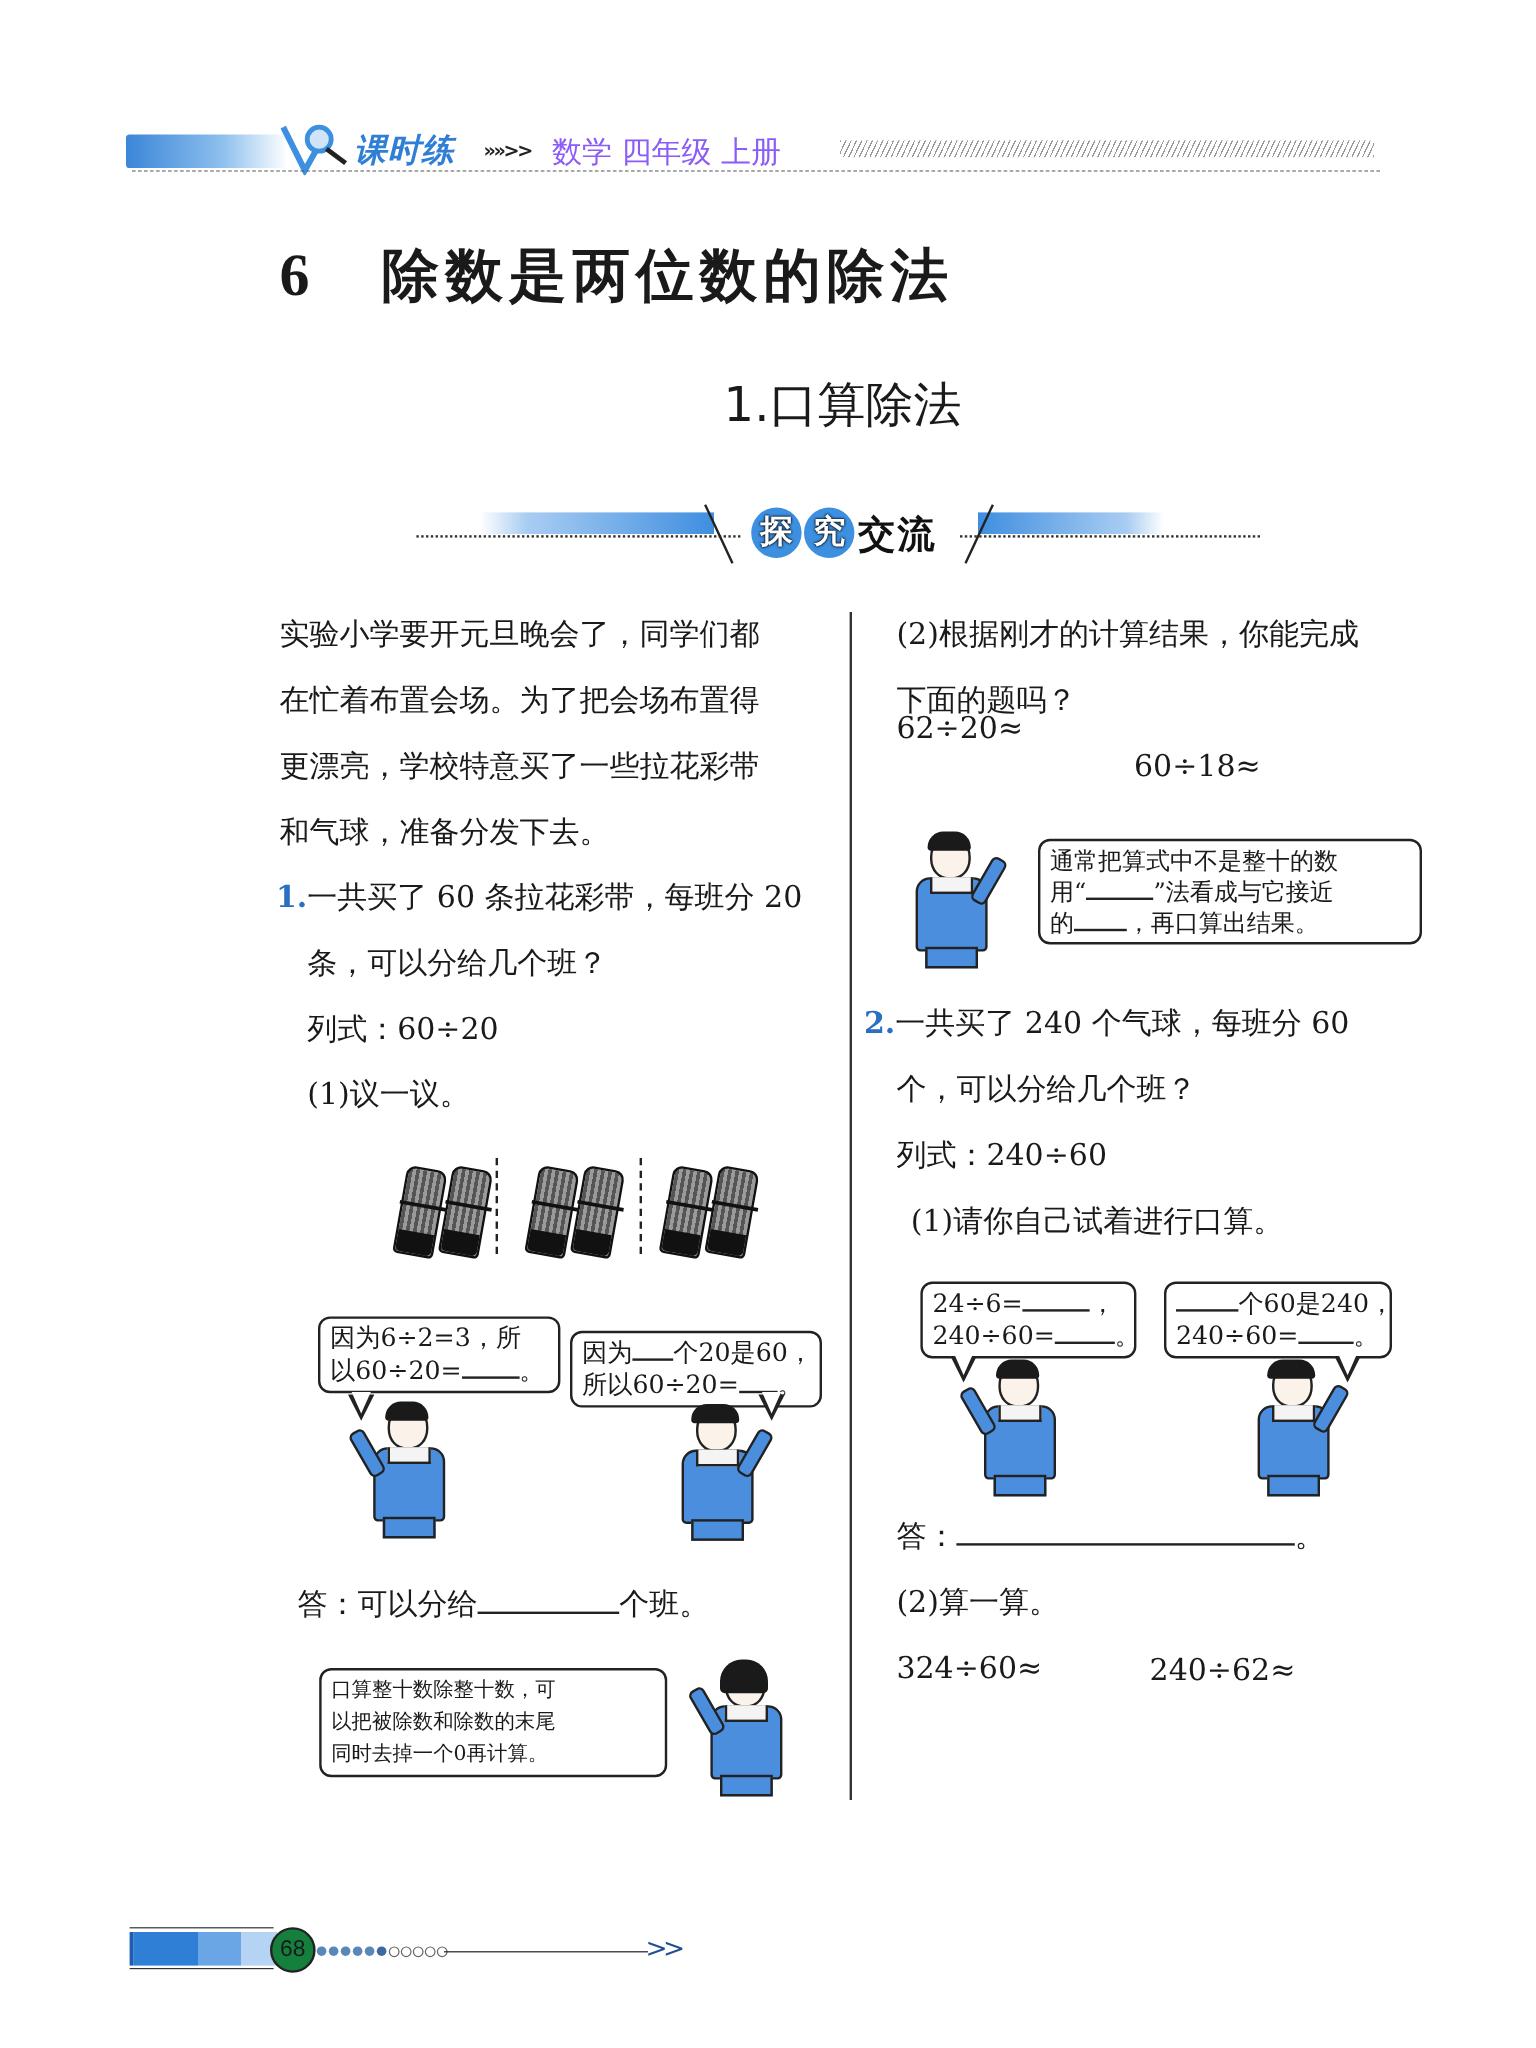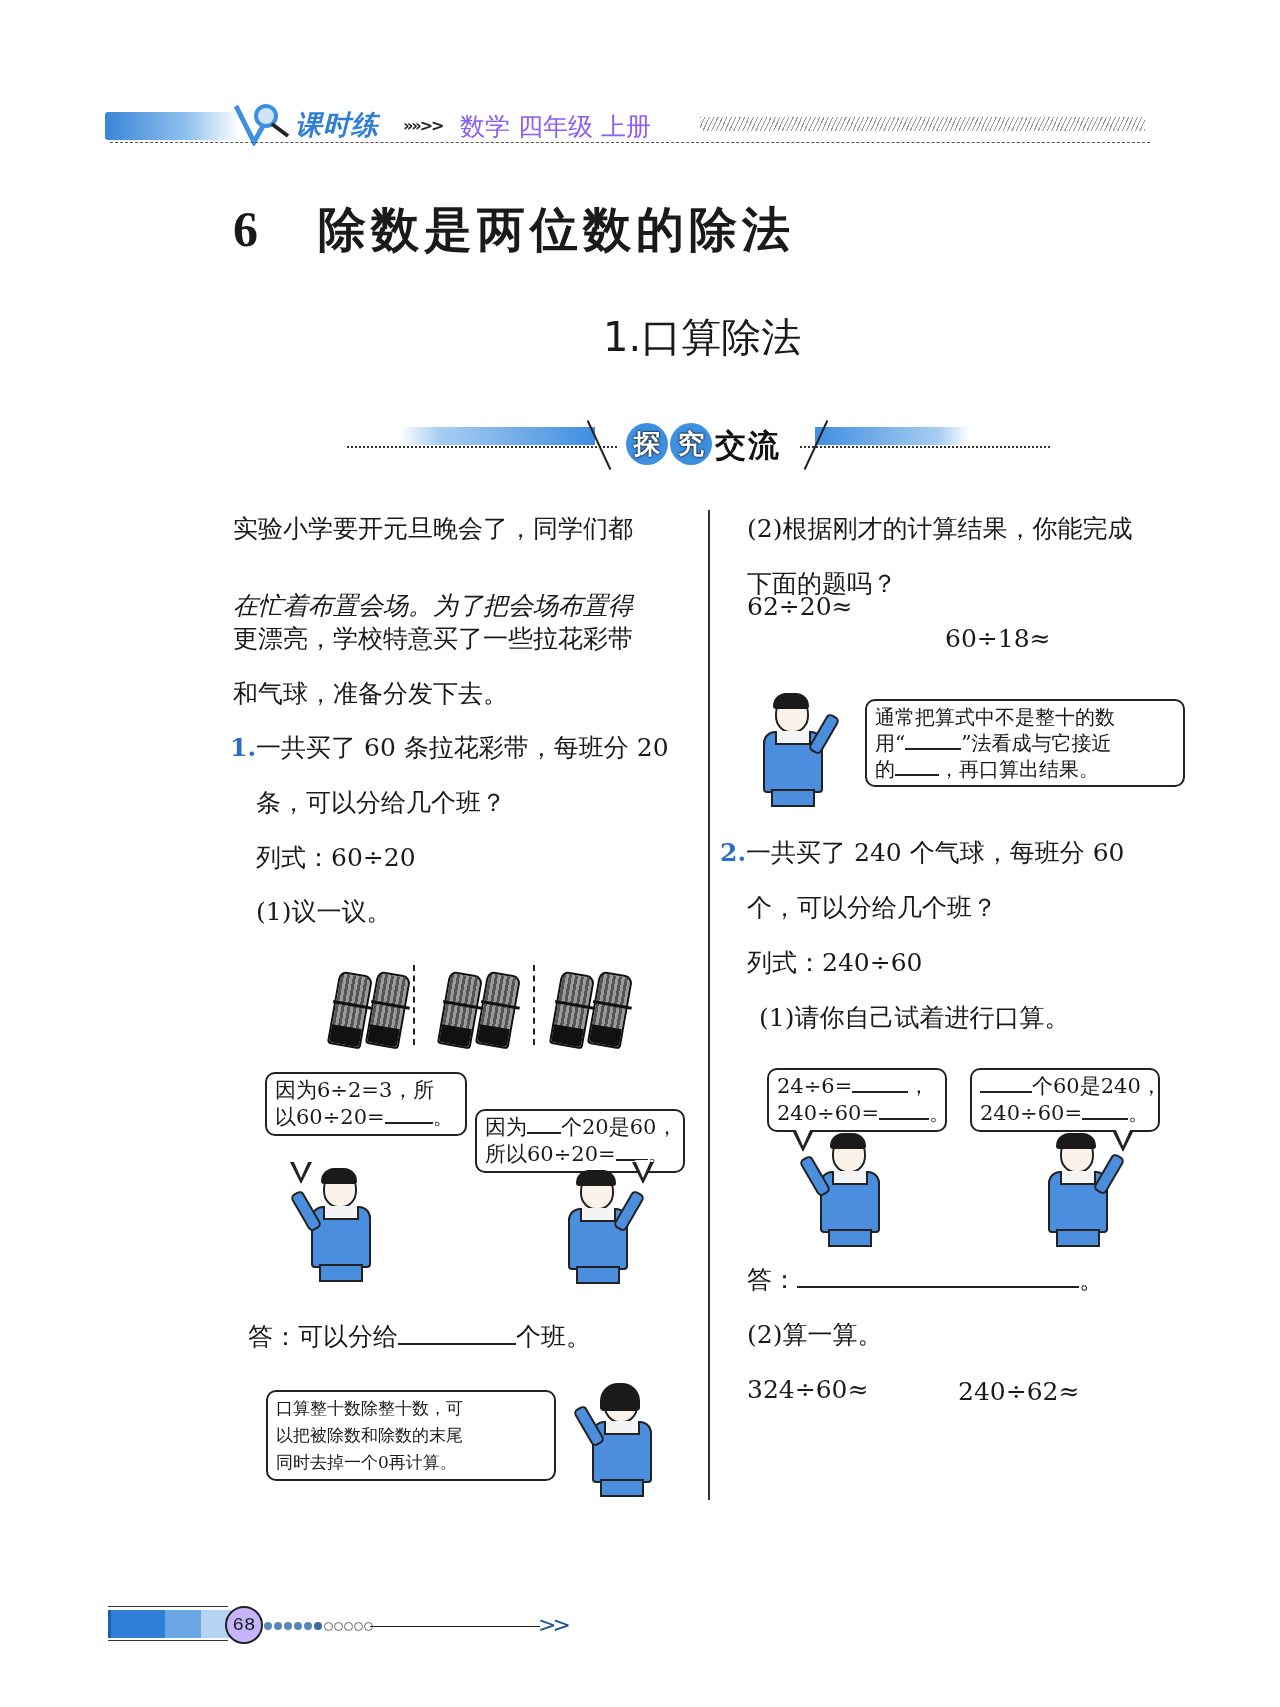--- a/index.html
+++ b/index.html
@@ -45,21 +45,21 @@
   .kid .legs{position:absolute;left:16px;top:94px;width:40px;height:14px;background:#4b8ede;border:2px solid #222;}
   
   .bundle{width:30px;height:70px;border-radius:8px 8px 4px 4px;background:repeating-linear-gradient(90deg,#555 0 3px,#9a9a9a 3px 6px);border:2px solid #111;transform:rotate(10deg);}
   .bundle::after{content:"";position:absolute;left:0;right:0;bottom:0;height:18px;background:#111;border-radius:0 0 4px 4px;}
   .bundle::before{content:"";position:absolute;left:-3px;right:-6px;top:28px;height:3px;background:#111;}
   .vdash{width:0;height:80px;border-left:2px dashed #222;}
   
   .ft-bar{left:108px;top:1610px;width:120px;height:28px;background:linear-gradient(90deg,#2f7fd6 0 45%,#6aa6e6 45% 75%,#b5d4f4 75% 100%);border-left:3px solid #1d5fae;}
   .ft-line{left:108px;top:1606px;width:120px;border-top:1.5px solid #333;}
   .ft-line2{left:108px;top:1640px;width:120px;border-top:1.5px solid #333;}
-  .ft-page{left:225px;top:1606px;width:34px;height:34px;border:2px solid #222;border-radius:50%;font-family:Liberation Mono, monospace;font-size:19px;line-height:34px;text-align:center;background:#c4b5fd;}
+  .ft-page{left:225px;top:1606px;width:34px;height:34px;border:2px solid #222;border-radius:50%;font-family:Liberation Sans, sans-serif;font-size:19px;line-height:34px;text-align:center;background:#15803d;}
   .ft-dot{width:8px;height:8px;border-radius:50%;top:1622px;}
   .ft-arrow-line{left:370px;top:1626px;width:170px;border-top:1.5px solid #222;}
   .ft-arrow{left:538px;top:1612px;font-family:"DejaVu Sans",sans-serif;font-size:22px;color:#1d4f8e;letter-spacing:-4px;}
 </style>
 </head>
 <body>
 
 <div class="abs hdr-bar"></div>
 <svg class="abs hdr-logo" viewBox="0 0 60 44">
   <path d="M4 4 L22 40 L40 8" stroke="#3d8fe0" stroke-width="5" fill="none"></path>
@@ -82,21 +82,21 @@
 <div class="abs ban-bar-r"></div>
 <div class="abs ban-slash-l"></div>
 <div class="abs ban-slash-r"></div>
 <div class="abs ban-circ" style="left:626px;">探</div>
 <div class="abs ban-circ" style="left:670px;">究</div>
 <div class="abs ban-text">交流</div>
 
 <div class="abs divider"></div>
 
 <div class="abs t" style="left:233px;top:514px;">实验小学要开元旦晚会了，同学们都</div>
-<div class="abs t" style="left:233px;top:591px;font-style:italic;">在忙着布置会场。为了把会场布置得</div>
+<div class="abs t" style="left:233px;top:569px;">在忙着布置会场。为了把会场布置得</div>
 <div class="abs t" style="left:233px;top:624px;">更漂亮，学校特意买了一些拉花彩带</div>
 <div class="abs t" style="left:233px;top:679px;">和气球，准备分发下去。</div>
 
 <div class="abs t" style="left:230px;top:733px;">
   <span class="qn">1.</span><span>一共买了 60 条拉花彩带，每班分 20</span>
 </div>
 <div class="abs t" style="left:256px;top:788px;">条，可以分给几个班？</div>
 <div class="abs t" style="left:256px;top:843px;">列式：60÷20</div>
 <div class="abs t" style="left:256px;top:897px;">(1)议一议。</div>
 
@@ -104,21 +104,21 @@
   <div class="abs bundle" style="left:8px;top:8px;"></div>
   <div class="abs bundle" style="left:46px;top:8px;"></div>
   <div class="abs vdash" style="left:88px;top:0;"></div>
   <div class="abs bundle" style="left:118px;top:8px;"></div>
   <div class="abs bundle" style="left:156px;top:8px;"></div>
   <div class="abs vdash" style="left:208px;top:0;"></div>
   <div class="abs bundle" style="left:230px;top:8px;"></div>
   <div class="abs bundle" style="left:268px;top:8px;"></div>
 </div>
 
-<div class="abs bubble" style="left:265px;top:1072px;width:182px;">
+<div class="abs bubble" style="left:265px;top:1097px;width:182px;">
   <div>因为6÷2=3，所</div>
   <div><span>以60÷20=</span><span class="blank" style="width:48px;"></span><span>。</span></div>
 </div>
 <div class="abs tail" style="left:290px;top:1162px;"></div>
 
 <div class="abs bubble" style="left:475px;top:1097px;width:190px;margin-top:12px;">
   <div><span>因为</span><span class="blank" style="width:34px;"></span><span>个20是60，</span></div>
   <div><span>所以60÷20=</span><span class="blank" style="width:32px;"></span><span>。</span></div>
 </div>
 <div class="abs tail" style="left:632px;top:1162px;"></div>

